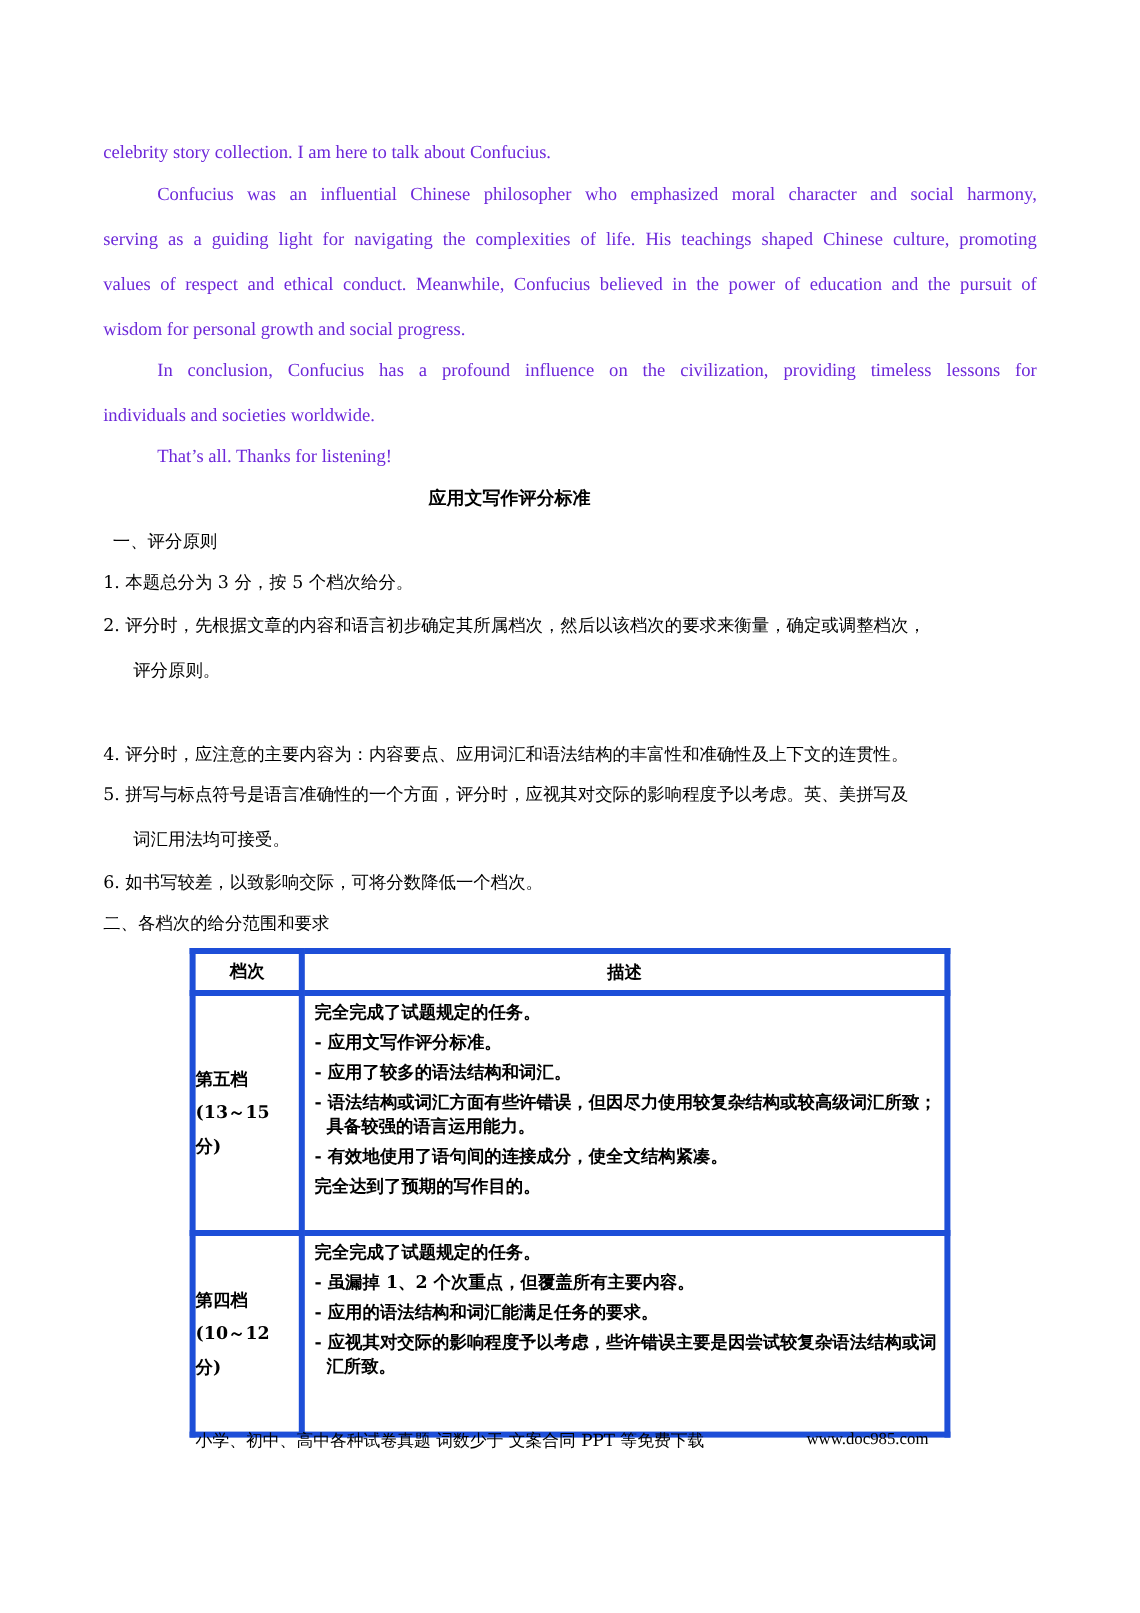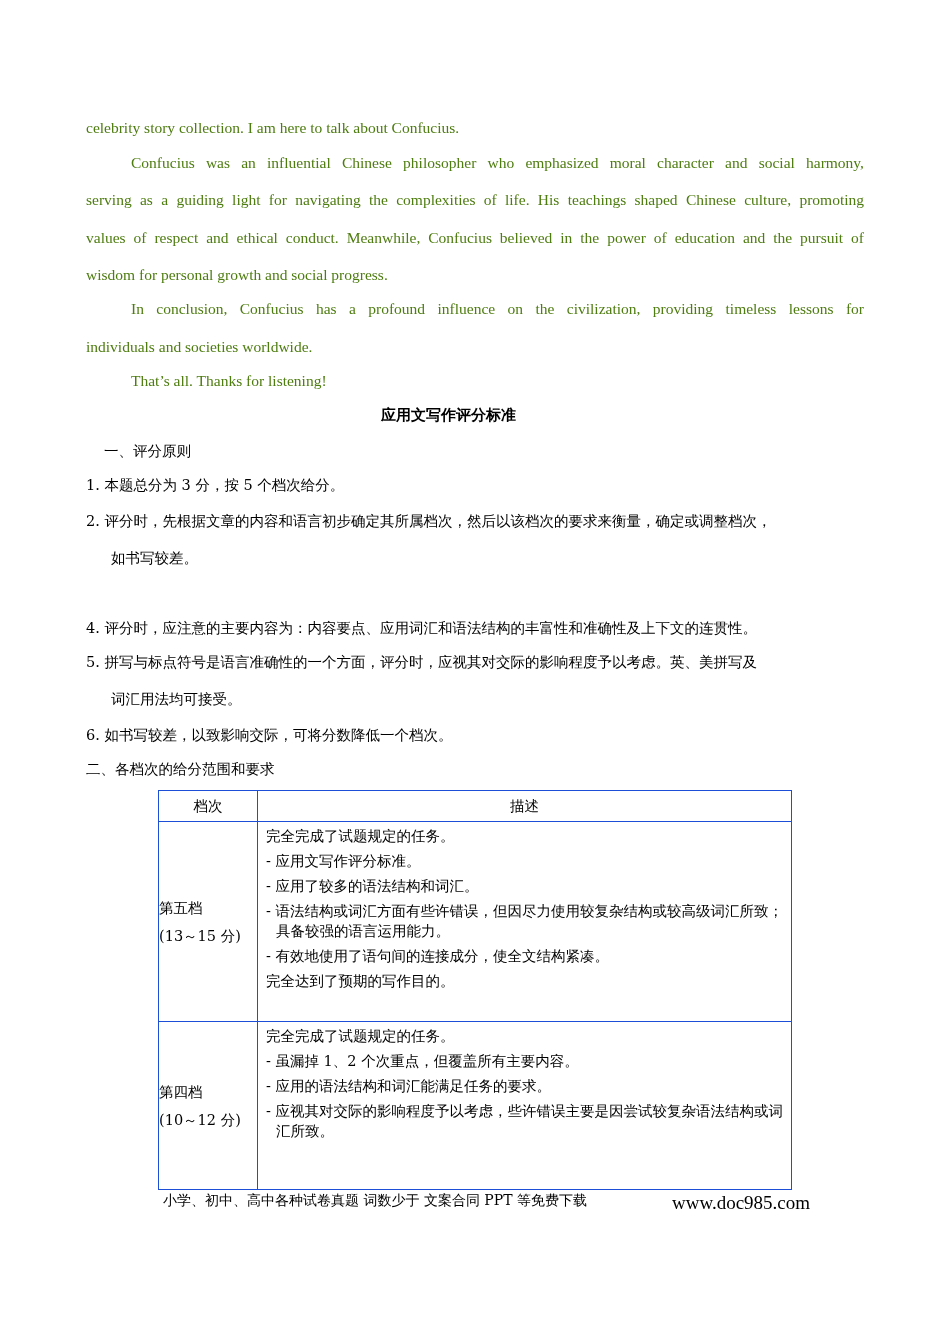--- a/index.html
+++ b/index.html
@@ -1,53 +1,53 @@
 <!DOCTYPE html>
 <html><head>
 <meta charset="utf-8">
 <style>
   html, body { margin: 0; padding: 0; background: #ffffff; }
   body { width: 950px; height: 1344px; position: relative; overflow: hidden;
          font-family: "DejaVu Serif", "Liberation Serif", serif; color: #000; }
   .page { position: absolute; left: 0; top: 0; width: 950px; height: 1344px; }
-  .red { color: #4d7c0f; font-family: "Liberation Serif", "DejaVu Serif", serif; font-size: 15.5px; }
+  .red { color: #6d28d9; font-family: "Liberation Serif", "DejaVu Serif", serif; font-size: 15.5px; }
   .line { position: absolute; white-space: nowrap; }
   .justify { text-align: justify; text-align-last: justify; }
   .cn { font-size: 14.5px; position: absolute; white-space: nowrap; }
-  .title { position: absolute; left: 0; width: 849px; text-align: center; top: 406px; font-size: 15px; font-weight: bold; margin-left: 24px; }
+  .title { position: absolute; left: 0; width: 849px; text-align: center; top: 406px; font-size: 15px; font-weight: bold; }
   table.grid { position: absolute; left: 158px; top: 790px; width: 634px; border-collapse: collapse; font-size: 14.5px; }
-  table.grid td { border: 1px solid #1d4ed8; vertical-align: top; padding: 0; }
+  table.grid td { border: 5px solid #1d4ed8; vertical-align: top; padding: 0; font-weight: bold; }
   .hdr td { height: 30px; text-align: center; vertical-align: middle !important; }
   .lvl { width: 101px; text-align: left; vertical-align: middle !important; line-height: 28px; }
   .desc { padding-left: 8px !important; }
   .desc div { line-height: 20px; margin: 4px 0 5px 0; }
   .desc .ind { padding-left: 10px; text-indent: -10px; }
   .footer { position: absolute; top: 1192px; left: 163px; font-size: 14px; white-space: nowrap; }
-  .footer .url { position: absolute; left: 509px; top: 0; font-family: "Liberation Serif", serif; font-size: 19px; }
+  .footer .url { position: absolute; left: 509px; top: 0; font-family: "Liberation Serif", serif; font-size: 14px; }
 </style>
 </head>
 <body>
 
 <div class="page">
 
   <div class="red line" style="left:86px; top:119px;">celebrity story collection. I am here to talk about Confucius.</div>
   <div class="red line justify" style="left:131px; top:154px; width:733px;">Confucius was an influential Chinese philosopher who emphasized moral character and social harmony,</div>
   <div class="red line justify" style="left:86px; top:191px; width:778px;">serving as a guiding light for navigating the complexities of life. His teachings shaped Chinese culture, promoting</div>
   <div class="red line justify" style="left:86px; top:229px; width:778px;">values of respect and ethical conduct. Meanwhile, Confucius believed in the power of education and the pursuit of</div>
   <div class="red line justify" style="left:131px; top:300px; width:733px;">In conclusion, Confucius has a profound influence on the civilization, providing timeless lessons for</div>
   <div class="red line" style="left:86px; top:266px;">wisdom for personal growth and social progress.</div>
   <div class="red line" style="left:86px; top:338px;">individuals and societies worldwide.</div>
   <div class="red line" style="left:131px; top:372px;">That’s all. Thanks for listening!</div>
 
   <div class="title">应用文写作评分标准</div>
 
-  <div class="cn" style="left:104px; top:442px;text-align:right;">一、评分原则</div>
+  <div class="cn" style="left:94px; top:442px;text-align:right;">一、评分原则</div>
   <div class="cn" style="left:86px; top:476px;">1. 本题总分为 3 分，按 5 个档次给分。</div>
   <div class="cn" style="left:86px; top:512px;">2. 评分时，先根据文章的内容和语言初步确定其所属档次，然后以该档次的要求来衡量，确定或调整档次，</div>
-  <div class="cn" style="left:111px; top:549px;">如书写较差。</div>
+  <div class="cn" style="left:111px; top:549px;">评分原则。</div>
   <div class="cn" style="left:86px; top:619px;">4. 评分时，应注意的主要内容为：内容要点、应用词汇和语法结构的丰富性和准确性及上下文的连贯性。</div>
   <div class="cn" style="left:86px; top:653px;">5. 拼写与标点符号是语言准确性的一个方面，评分时，应视其对交际的影响程度予以考虑。英、美拼写及</div>
   <div class="cn" style="left:111px; top:690px;">词汇用法均可接受。</div>
   <div class="cn" style="left:86px; top:726px;">6. 如书写较差，以致影响交际，可将分数降低一个档次。</div>
 
   <div class="cn" style="left:86px; top:760px;">二、各档次的给分范围和要求</div>
 
   <table class="grid">
     <tbody>
         <tr class="hdr">

